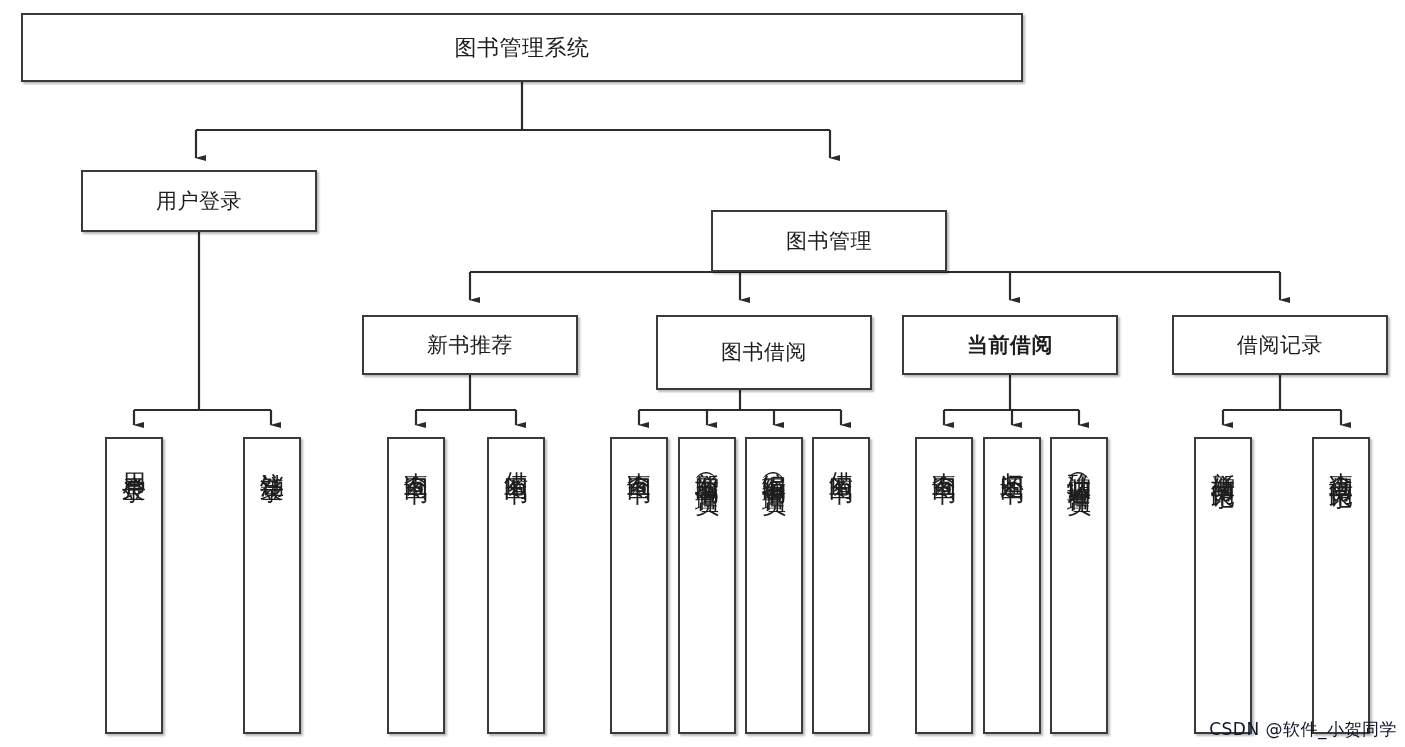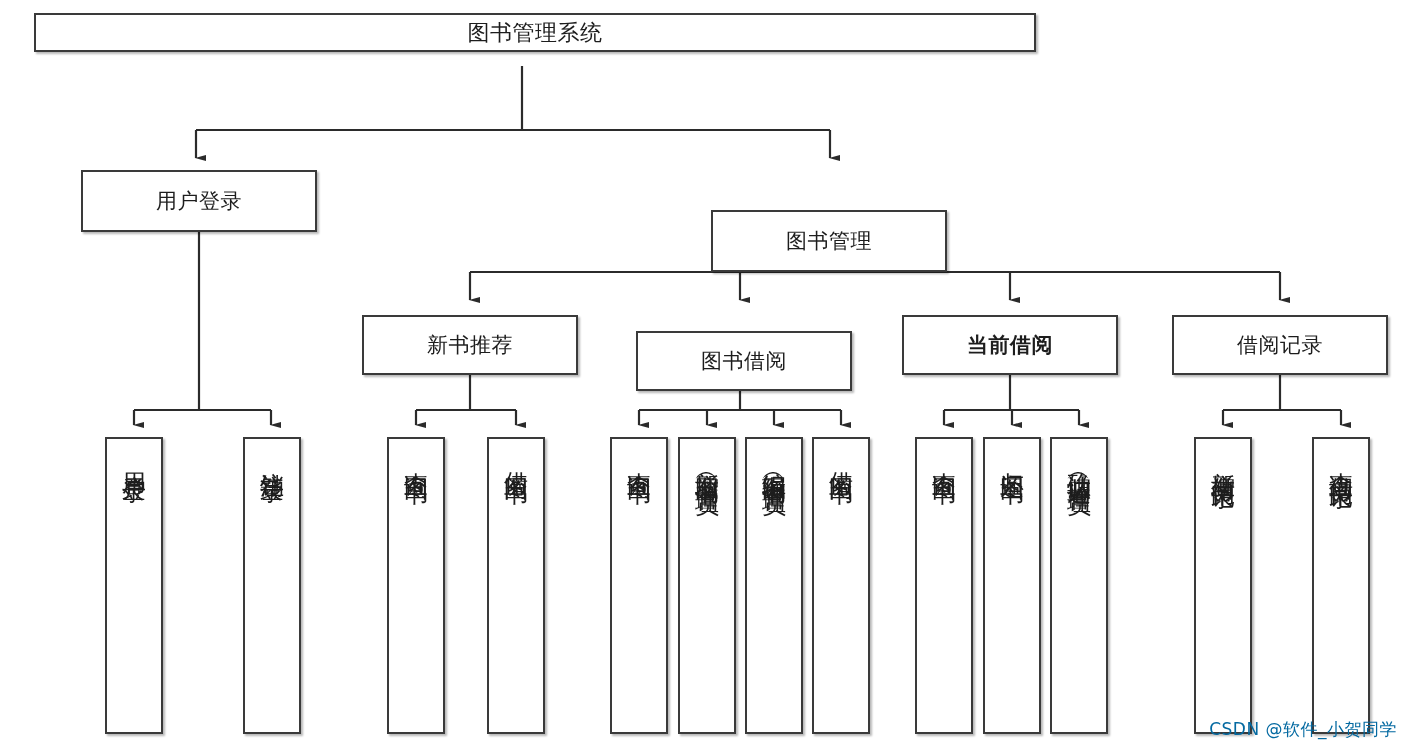--- a/index.html
+++ b/index.html
@@ -55,21 +55,21 @@
     font-size: 24px;
     letter-spacing: 3px;
     line-height: 1;
     white-space: nowrap;
   }
   .watermark {
     position: absolute;
     right: 8px;
     bottom: 6px;
     font-size: 17px;
-    color: #0369a1;
+    color: #0f172a;
     letter-spacing: 0.5px;
     white-space: nowrap;
     font-family: "DejaVu Sans", "Liberation Sans", sans-serif;
   }
 </style>
 </head>
 <body>
 
 <div id="canvas">
 
@@ -116,35 +116,35 @@
       <path d="M1012,410 L1012,425" marker-end="url(#arrow)"></path>
       <path d="M1079,410 L1079,425" marker-end="url(#arrow)"></path>
 
       <path d="M1280,375 L1280,410"></path>
       <path d="M1223,410 L1341,410"></path>
       <path d="M1223,410 L1223,425" marker-end="url(#arrow)"></path>
       <path d="M1341,410 L1341,425" marker-end="url(#arrow)"></path>
     </g>
   </svg>
 
-  <div class="node root" id="n-root" style="left: 34px; top: 13px; width: 1002px; height: 39px;">
+  <div class="node root" id="n-root" style="left: 21px; top: 13px; width: 1002px; height: 69px;">
     <span class="node-label">图书管理系统</span>
   </div>
 
   <div class="node lvl2" id="n-l2-0" style="left: 81px; top: 170px; width: 236px; height: 62px;">
     <span class="node-label">用户登录</span>
   </div>
   <div class="node lvl2" id="n-l2-1" style="left: 711px; top: 170px; width: 236px; height: 62px; margin-top: 40px;">
     <span class="node-label">图书管理</span>
   </div>
 
   <div class="node lvl3" id="n-l3-0" style="left: 362px; top: 315px; width: 216px; height: 60px;">
     <span class="node-label">新书推荐</span>
   </div>
-  <div class="node lvl3" id="n-l3-1" style="left: 636px; top: 315px; width: 216px; height: 60px; margin-top: 16px;">
+  <div class="node lvl3" id="n-l3-1" style="left: 656px; top: 315px; width: 216px; height: 75px;">
     <span class="node-label">图书借阅</span>
   </div>
   <div class="node lvl3" id="n-l3-2" style="left: 902px; top: 315px; width: 216px; height: 60px; font-weight: bold;">
     <span class="node-label">当前借阅</span>
   </div>
   <div class="node lvl3" id="n-l3-3" style="left: 1172px; top: 315px; width: 216px; height: 60px; text-align: center;">
     <span class="node-label">借阅记录</span>
   </div>
 
   <div class="node leaf" id="n-lf-0" style="left: 105px; top: 437px; width: 58px; height: 297px;">

